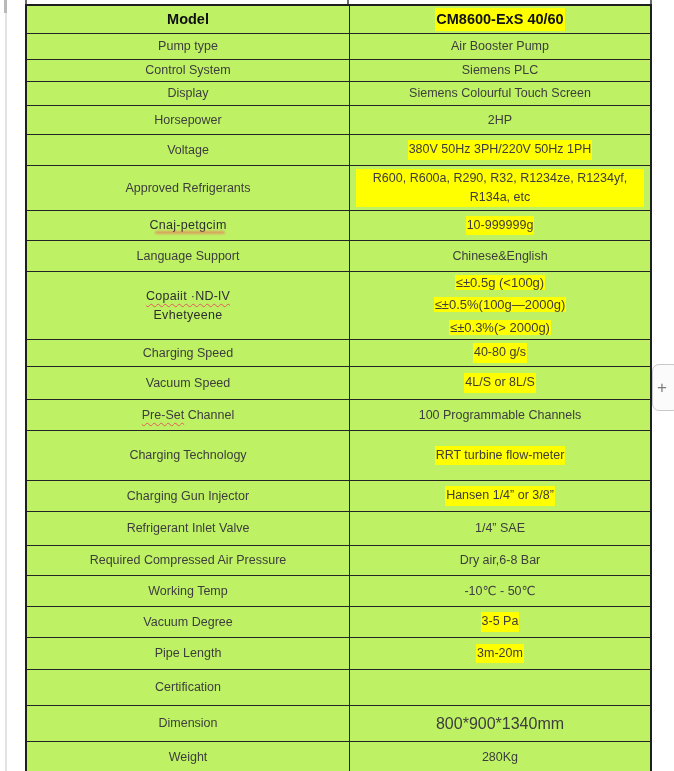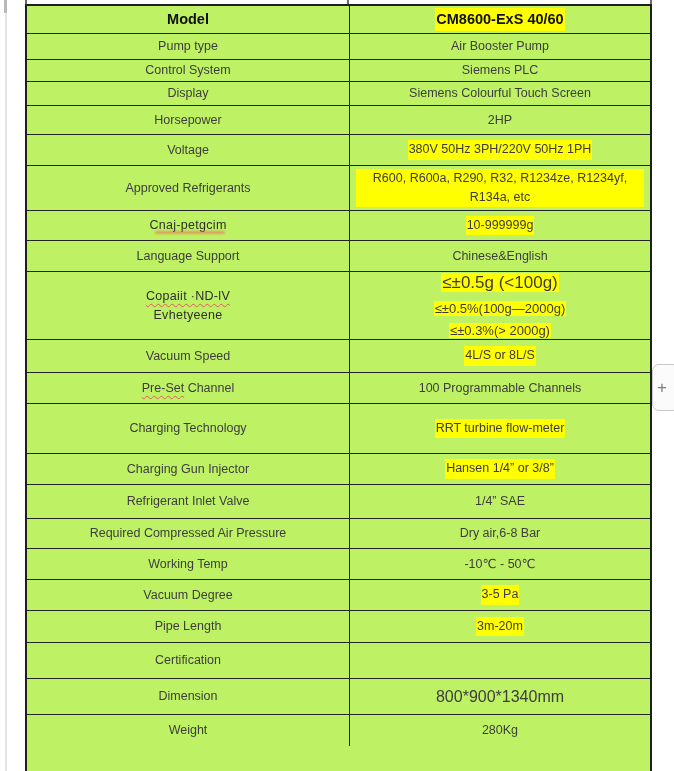--- a/index.html
+++ b/index.html
@@ -142,23 +142,31 @@
       <div class="cell value-cell">
         <span>Chinese&amp;English</span>
       </div>
     </div>
     <div class="row" style="height: 68px;">
       <div class="cell label-cell garbled">
         <div class="vline wavy">Copaiit ·ND-lV</div>
         <div class="vline">Evhetyeene</div>
       </div>
       <div class="cell value-cell">
-        <div class="vline"><span class="hl" style="font-size: 17px;">≤±0.5g (&lt;100g)</span></div>
+        <div class="vline"><span class="hl" style="font-size: 13px;">≤±0.5g (&lt;100g)</span></div>
         <div class="vline"><span class="hl" style="font-size: 13px;">≤±0.5%(100g—2000g)</span></div>
         <div class="vline"><span class="hl" style="font-size: 13px;">≤±0.3%(&gt; 2000g)</span></div>
+      </div>
+    </div>
+    <div class="row" style="height: 27px;">
+      <div class="cell label-cell">
+        <span>Charging Speed</span>
+      </div>
+      <div class="cell value-cell">
+        <span class="hl">40-80 g/s</span>
       </div>
     </div>
     <div class="row" style="height: 33px;">
       <div class="cell label-cell">
         <span>Vacuum Speed</span>
       </div>
       <div class="cell value-cell">
         <span class="hl">4L/S or 8L/S</span>
       </div>
     </div>

